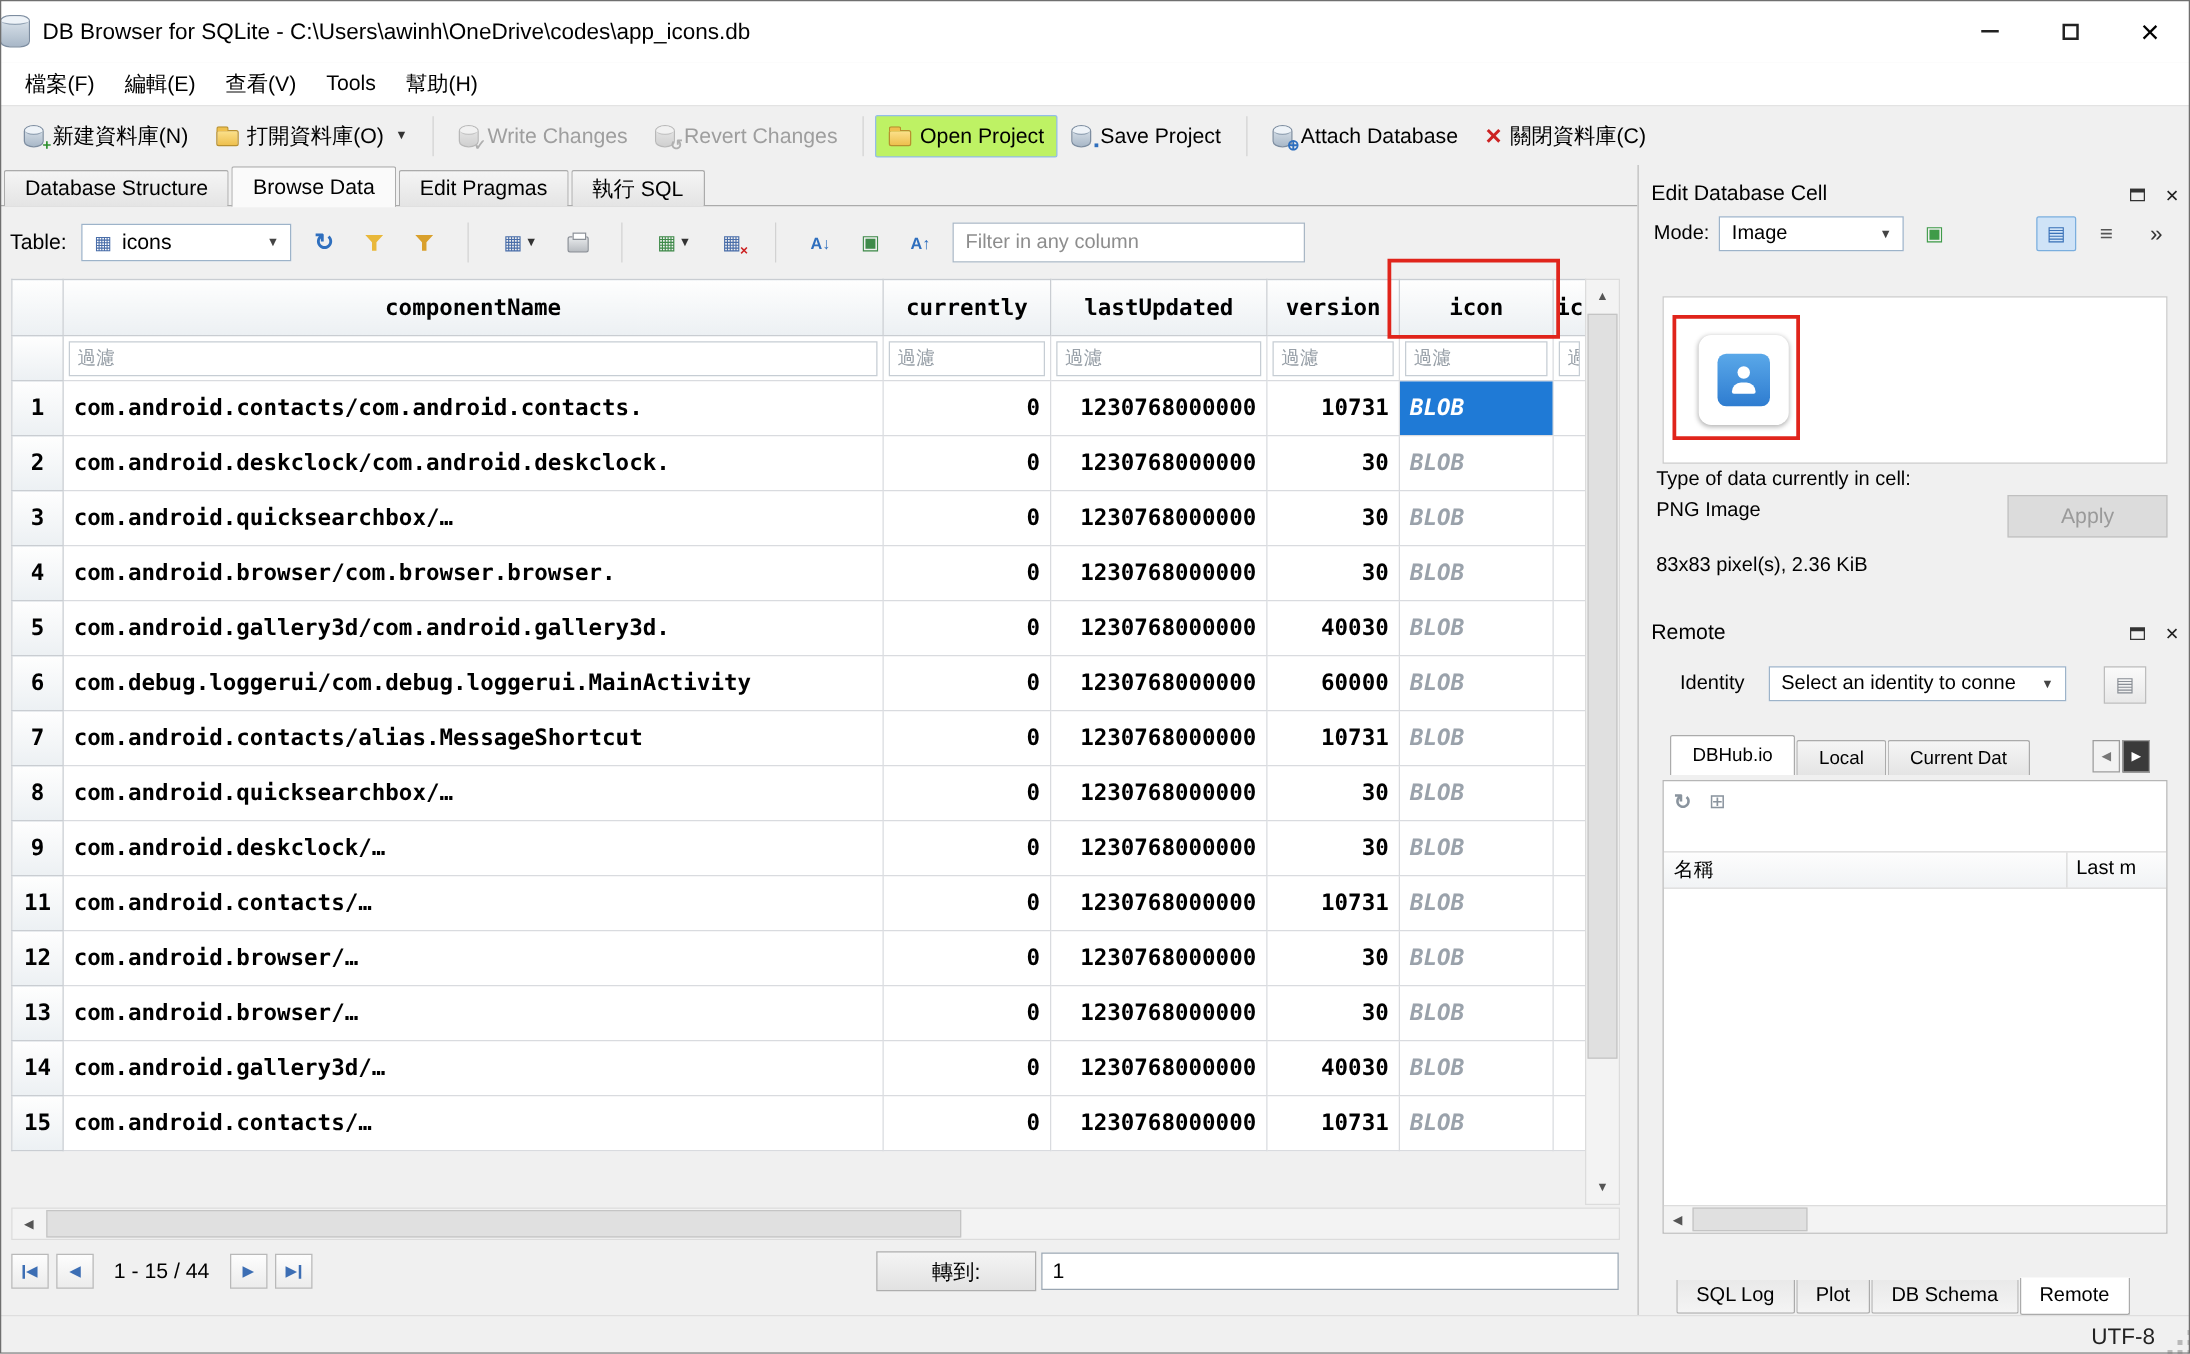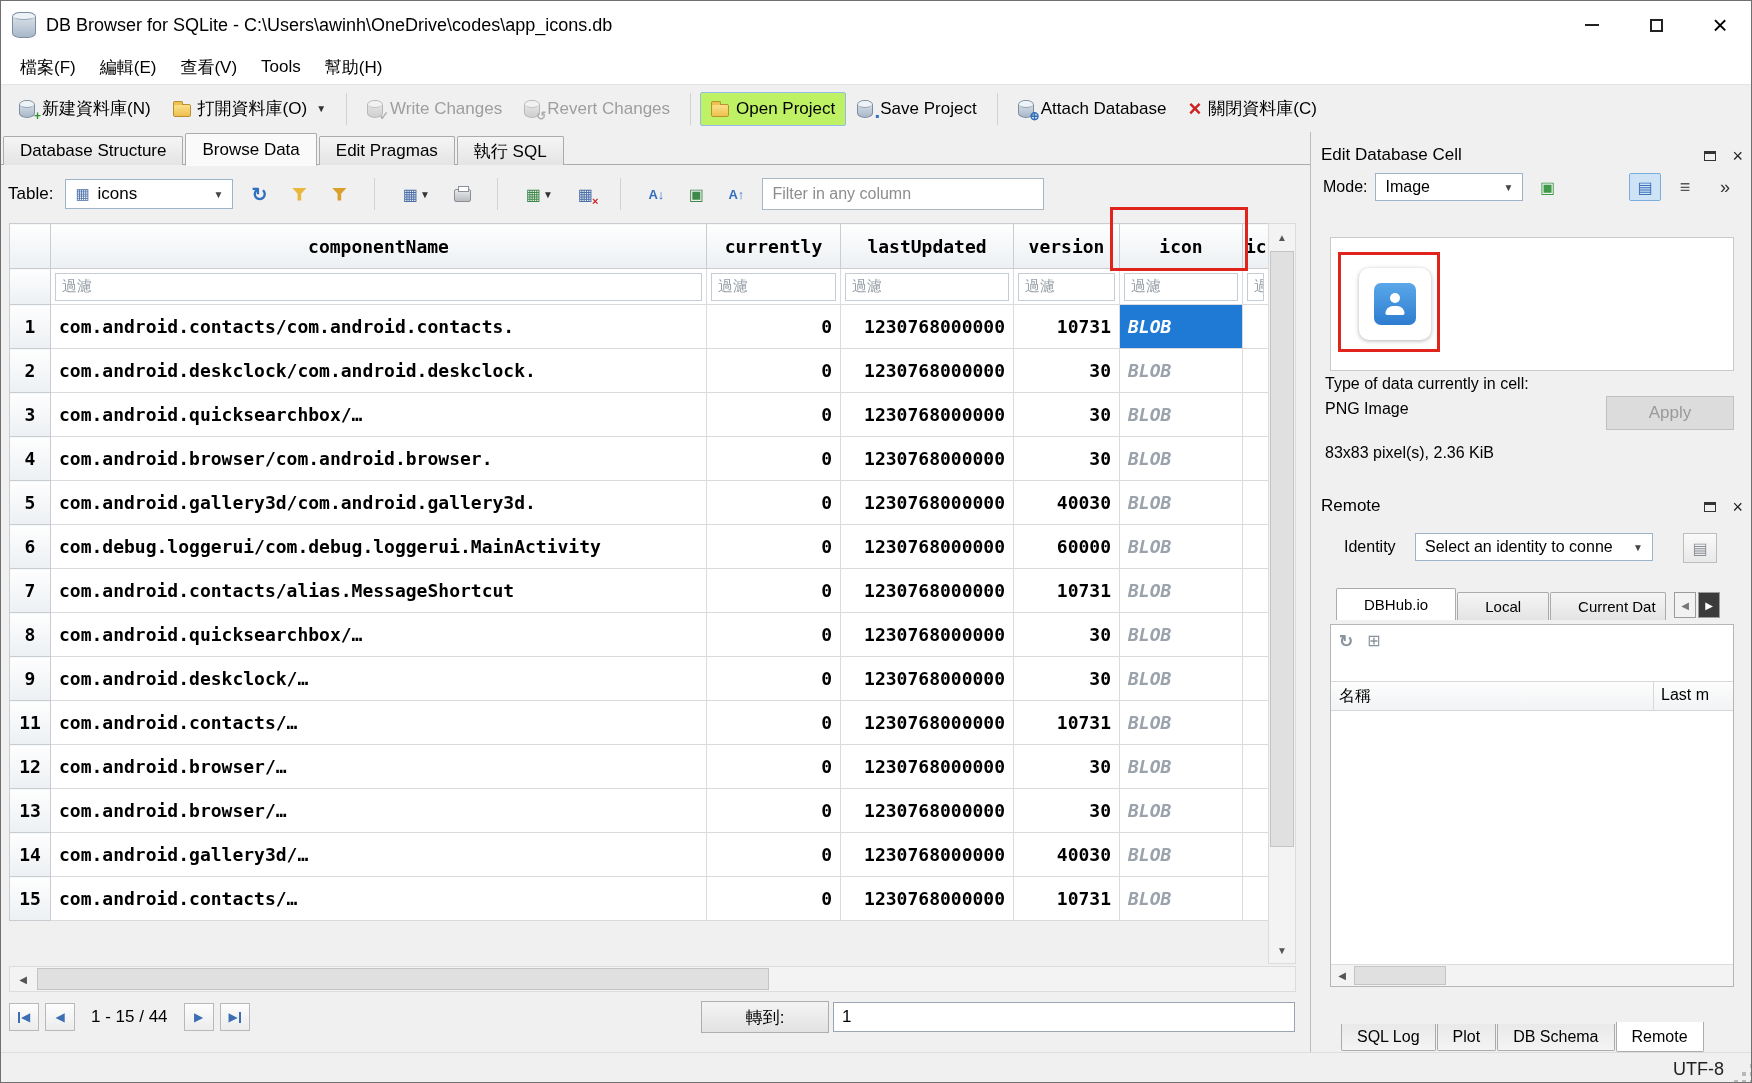--- a/index.html
+++ b/index.html
@@ -6,21 +6,21 @@
   html,body { width:1752px; height:1083px; }
   body {
     position:relative; background:#f0f0f0; color:#000;
     font-family:"Liberation Sans", sans-serif; overflow:hidden;
   }
   body::after { content:""; position:absolute; inset:0; border:1px solid #6f6f6f; pointer-events:none; z-index:99; }
 
   .g::before { content:attr(data-glyph); }
 
   
-  .titlebar { position:absolute; left:0; top:0; width:1752px; height:50px; background:#fff; display:flex; align-items:center; padding-left:12px; }
+  .titlebar { position:absolute; left:0; top:0; width:1752px; height:50px; background:#fff; display:flex; align-items:center; padding-left:0; }
   .title-text { font-size:18px; margin-left:10px; white-space:nowrap; }
   .win-controls { margin-left:auto; display:flex; height:100%; }
   .win-btn { width:64px; height:100%; display:flex; align-items:center; justify-content:center; }
   .glyph-min { width:14px; border-top:2px solid #222; }
   .glyph-max { width:13px; height:13px; border:2px solid #222; }
 
   
   .cyl { position:relative; width:16px; height:18px; background:linear-gradient(180deg,#dfe7ee,#a9b8c8); border:1px solid #7d8da0; border-radius:8px/5px; flex:none; }
   .cyl::before { content:""; position:absolute; left:0; right:0; top:0; height:6px; background:#eef3f8; border-bottom:1px solid #93a3b4; border-radius:50%; }
   .cyl.big { width:24px; height:26px; }
@@ -116,21 +116,21 @@
   .cellsize  { position:absolute; left:14px; top:312px; }
   .apply-btn { position:absolute; left:295px; top:264px; width:128px; height:34px; background:#dcdcdc; border:1px solid #c0c0c0; color:#9a9a9a; display:flex; align-items:center; justify-content:center; font-size:17px; }
 
   .remote-header { top:351px; }
   .identity-row { position:absolute; left:0; top:401px; width:442px; height:30px; }
   .identity-label { position:absolute; left:33px; top:5px; }
   .identity-combo { position:absolute; left:104px; top:0; width:238px; height:28px; }
   .identity-btn { position:absolute; left:372px; top:0; width:34px; height:30px; border:1px solid #bdbdbd; background:linear-gradient(#fafafa,#e8e8e8); display:flex; align-items:center; justify-content:center; color:#8a8f96; }
 
   .rtabs { position:absolute; left:25px; top:456px; height:32px; display:flex; align-items:flex-end; }
-  .rtab { height:28px; padding:0 27px; display:flex; align-items:center; border:1px solid #ababab; border-bottom:none; background:linear-gradient(#f5f5f5,#e4e4e4); margin-right:1px; border-radius:2px 2px 0 0; font-size:15px; white-space:nowrap; overflow:hidden; }
+  .rtab { height:28px; padding:0 17px; display:flex; align-items:center; border:1px solid #ababab; border-bottom:none; background:linear-gradient(#f5f5f5,#e4e4e4); margin-right:1px; border-radius:2px 2px 0 0; font-size:15px; white-space:nowrap; overflow:hidden; }
   .rtab.active { background:#fff; height:32px; }
   .rtab.clip { max-width:116px; }
   .tab-arrow { position:absolute; top:460px; width:22px; height:26px; display:flex; align-items:center; justify-content:center; font-size:10px; border:1px solid #9c9c9c; }
   .tab-arrow.lt { left:363px; background:#f2f2f2; color:#777; }
   .tab-arrow.rt { left:387px; background:#3b3b3b; color:#fff; }
 
   .remote-box { position:absolute; left:19px; top:492px; width:404px; height:363px; background:#fff; border:1px solid #b6b6b6; overflow:hidden; }
   .remote-tools { position:absolute; left:8px; top:6px; display:flex; gap:14px; }
   .remote-cols { position:absolute; left:0; top:56px; width:100%; height:30px; background:linear-gradient(#fdfdfd,#f1f3f5); border-top:1px solid #d7d7d7; border-bottom:1px solid #d7d7d7; }
   .remote-cols .name { position:absolute; left:8px; top:4px; }
@@ -344,21 +344,21 @@
     <td class="rownum">3</td>
     <td>com.android.quicksearchbox/…</td>
     <td class="num">0</td>
     <td class="num">1230768000000</td>
     <td class="num">30</td>
     <td class="blob">BLOB</td>
     <td class="c-part"></td>
   </tr>
   <tr>
     <td class="rownum">4</td>
-    <td>com.android.browser/com.android.browser.</td>
+    <td>com.android.browser/com.browser.browser.</td>
     <td class="num">0</td>
     <td class="num">1230768000000</td>
     <td class="num">30</td>
     <td class="blob">BLOB</td>
     <td class="c-part"></td>
   </tr>
   <tr>
     <td class="rownum">5</td>
     <td>com.android.gallery3d/com.android.gallery3d.</td>
     <td class="num">0</td>

